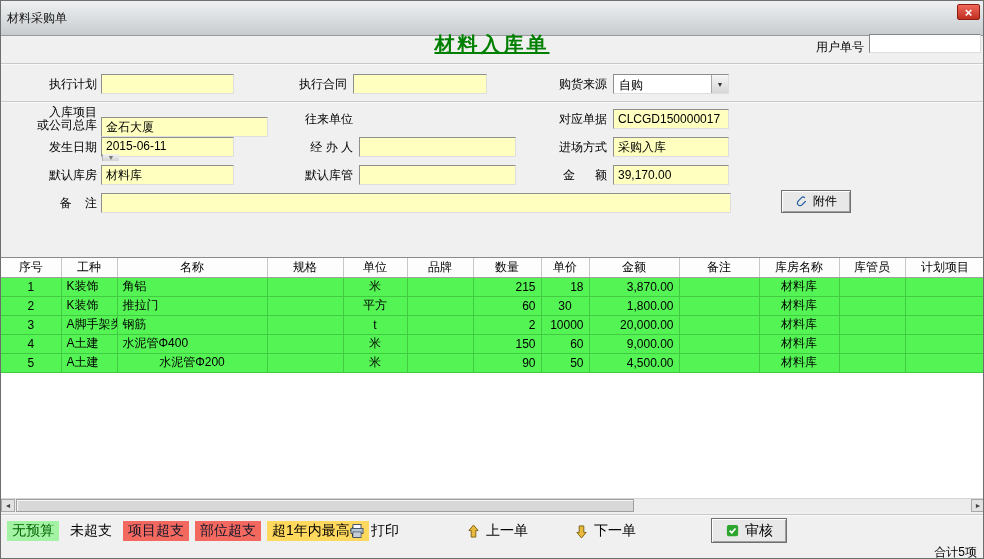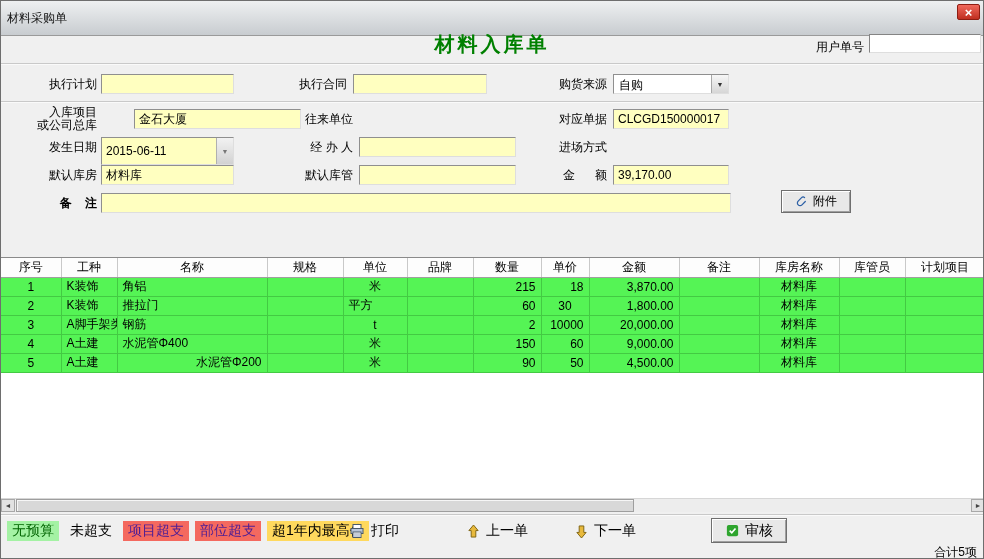--- a/index.html
+++ b/index.html
@@ -11,43 +11,43 @@
   .titlebar { position:absolute; top:0; left:0; right:0; height:22px;
               background:linear-gradient(#eef0f1,#c8ccd0); border-bottom:1px solid #9a9a9a;
               display:flex; align-items:center; padding:17px 6px; }
   .titlebar-text { font-size:12px; color:#111; }
   .close-btn { position:absolute; top:3px; right:3px; width:23px; height:16px;
                background:linear-gradient(#f0695c,#c02e20); border:1px solid #8e1d12; border-radius:2px;
                color:#fff; font-weight:bold; font-size:13px; line-height:1;
                display:flex; align-items:center; justify-content:center; }
 
   .form-title { position:absolute; top:30px; left:0; right:0; text-align:center;
-                font-size:20px; font-weight:bold; color:#008000; 
+                font-size:20px; font-weight:bold; color:#008000; text-decoration:underline;
                 letter-spacing:3px; }
   .userno-label { position:absolute; top:38px; left:815px; }
   .userno-input { position:absolute; top:33px; left:868px; width:112px; height:19px;
                   background:#fff; border:1px solid; border-color:#848484 #dedede #dedede #848484;
                   font-size:12px; padding:1px 3px; font-family:inherit; }
 
   .groove { position:absolute; left:0; right:0; height:2px;
             border-top:1px solid #c9c9c9; border-bottom:1px solid #fafafa; }
 
   .label { position:absolute; text-align:right; white-space:pre; line-height:13px; }
   .yinput { position:absolute; height:20px; background:#ffffc0; border:1px solid;
             border-color:#8f8f8f #dedede #dedede #8f8f8f; font-size:12px; padding:1px 4px;
             font-family:inherit; color:#000; }
 
   .combo { position:absolute; height:20px; background:#fff; border:1px solid;
            border-color:#8f8f8f #dedede #dedede #8f8f8f; display:flex; align-items:stretch; }
   .combo-val { flex:1; padding:2px 5px; overflow:hidden; white-space:nowrap; }
   .combo-arrow { width:17px; background:linear-gradient(#f6f6f6,#d6d6d6); border-left:1px solid #a8a8a8;
                  display:flex; align-items:center; justify-content:center; font-size:7px; color:#333; }
 
-  .datewrap { position:absolute; height:28px; display:flex; border:1px solid;
-              border-color:#8f8f8f #dedede #dedede #8f8f8f; background:#ffffc0; }
+  .datewrap { position:absolute; height:20px; display:flex; border:1px solid;
+              border-color:#8f8f8f #dedede #dedede #8f8f8f; background:#ffffc0;flex-direction:column; }
   .datewrap input { flex:1; border:none; background:#ffffc0; font-size:12px; padding:1px 4px;
                     font-family:inherit; min-width:0; }
   .date-btn { width:17px; background:linear-gradient(#f2f2f2,#d2d2d2); border-left:1px solid #b0b0b0;
               display:flex; align-items:center; justify-content:center; font-size:7px; color:#777; }
 
   .btn3d { position:absolute; display:flex; align-items:center; justify-content:center; gap:5px;
            background:#e8e8e8; border:1px solid #6f6f6f;
            box-shadow:inset 1px 1px 0 #ffffff, inset -1px -1px 0 #9f9f9f; font-size:12px; }
 
   
@@ -66,21 +66,21 @@
               font-size:7px; display:flex; align-items:center; justify-content:center; color:#444; }
   .hs-thumb { margin-left:1px; width:618px; height:13px; background:#d8d8d8; border:1px solid #9e9e9e;
               box-shadow:inset 1px 1px 0 #f6f6f6; }
   .hs-right { margin-left:auto; }
 
   
   .legend { position:absolute; left:6px; top:520px; display:flex; gap:6px; align-items:center; }
   .legend-item { padding:1px 5px; font-size:14px; }
   .lg-green  { background:#a4f2a4; color:#006400; }
   .lg-plain  { color:#000; }
-  .lg-red    { background:#f4695f; color:#4c1d95; }
+  .lg-red    { background:#f4695f; color:#0f172a; }
   .lg-yellow { background:#ffd95e; color:#000; }
 
   .tool-btn { position:absolute; top:518px; height:24px; display:flex; align-items:center; gap:6px;
               background:transparent; border:none; font-size:14px; color:#000; font-family:inherit; }
   .audit-btn { left:710px; top:517px; width:76px; height:25px; font-size:14px; }
   .total { position:absolute; right:6px; top:543px; font-size:12px; }
 </style>
 </head>
 <body>
 
@@ -106,42 +106,43 @@
   <span class="label" style="left:544px; top:77px; width:62px;">购货来源</span>
   <div class="combo" style="left:612px; top:73px; width:116px;">
     <span class="combo-val">自购</span>
     <span class="combo-arrow">▼</span>
   </div>
 
   <div class="groove" style="top:100px;"></div>
 
   <span class="label" style="left:18px; top:105px; width:78px;">入库项目
 或公司总库</span>
-  <input class="yinput" style="left: 100px; top: 108px; width: 167px; margin-left: 33px;" value="金石大厦">
+  <input class="yinput" style="left: 100px; top: 116px; width: 167px;" value="金石大厦">
   <span class="label" style="left:296px; top:112px; width:56px;">往来单位</span>
   <span class="label" style="left:544px; top:112px; width:62px;">对应单据</span>
   <input class="yinput" style="left: 612px; top: 108px; width: 116px;" value="CLCGD150000017">
 
   <span class="label" style="left:18px; top:140px; width:78px;">发生日期</span>
   <div class="datewrap" style="left:100px; top:136px; width:133px;">
     <input value="2015-06-11" style="">
     <span class="date-btn">▼</span>
   </div>
   <span class="label" style="left:296px; top:140px; width:56px;">经 办 人</span>
   <input class="yinput" style="left: 358px; top: 136px; width: 157px;" value="">
   <span class="label" style="left:544px; top:140px; width:62px;">进场方式</span>
+  <input class="yinput" style="left: 612px; top: 136px; width: 116px;" value="采购入库">
 
   <span class="label" style="left:18px; top:168px; width:78px;">默认库房</span>
   <input class="yinput" style="left: 100px; top: 164px; width: 133px;" value="材料库">
   <span class="label" style="left:296px; top:168px; width:56px;">默认库管</span>
   <input class="yinput" style="left: 358px; top: 164px; width: 157px;" value="">
   <span class="label" style="left:544px; top:168px; width:62px;">金      额</span>
   <input class="yinput" style="left: 612px; top: 164px; width: 116px;" value="39,170.00">
 
-  <span class="label" style="left:18px; top:196px; width:78px;font-weight:bold;">备    注</span>
+  <span class="label" style="left:18px; top:196px; width:78px;">备    注</span>
   <input class="yinput" style="left: 100px; top: 192px; width: 630px;" value="">
   <button class="btn3d" style="left:780px; top:189px; width:70px; height:23px;">
     <span style="display:flex;">
       <svg width="13" height="13" viewBox="0 0 16 16">
         <path d="M11.8 3.2a2.6 2.6 0 0 0-3.7 0L3.9 7.5a3.3 3.3 0 0 0 4.7 4.7l4.1-4.2" fill="none" stroke="#2b5fa5" stroke-width="1.5" stroke-linecap="round"></path>
       </svg>
     </span>
     <span>附件</span>
   </button>
 
@@ -193,21 +194,21 @@
             <td style="text-align: left;"></td>
             <td style="text-align: center;">材料库</td>
             <td style="text-align: center;"></td>
             <td style="text-align: left;"></td>
           </tr>
           <tr>
             <td style="text-align: center;">2</td>
             <td style="text-align: left;">K装饰</td>
             <td style="text-align: left;">推拉门</td>
             <td style="text-align: left;"></td>
-            <td style="">平方</td>
+            <td style="text-align: center;">平方</td>
             <td style="text-align: left;"></td>
             <td style="text-align: right;">60</td>
             <td style="text-align: center;">30</td>
             <td style="text-align: right;">1,800.00</td>
             <td style="text-align: left;"></td>
             <td style="text-align: center;">材料库</td>
             <td style="text-align: center;"></td>
             <td style="text-align: left;"></td>
           </tr>
           <tr>
@@ -236,21 +237,21 @@
             <td style="text-align: right;">60</td>
             <td style="text-align: right;">9,000.00</td>
             <td style="text-align: left;"></td>
             <td style="text-align: center;">材料库</td>
             <td style="text-align: center;"></td>
             <td style="text-align: left;"></td>
           </tr>
           <tr>
             <td style="text-align: center;">5</td>
             <td style="text-align: left;">A土建</td>
-            <td style="text-align: right;">水泥管Φ200</td>
+            <td style="text-align: center;">水泥管Φ200</td>
             <td style="text-align: left;"></td>
             <td style="text-align: center;">米</td>
             <td style="text-align: left;"></td>
             <td style="text-align: right;">90</td>
             <td style="text-align: right;">50</td>
             <td style="text-align: right;">4,500.00</td>
             <td style="text-align: left;"></td>
             <td style="text-align: center;">材料库</td>
             <td style="text-align: center;"></td>
             <td style="text-align: left;"></td>

